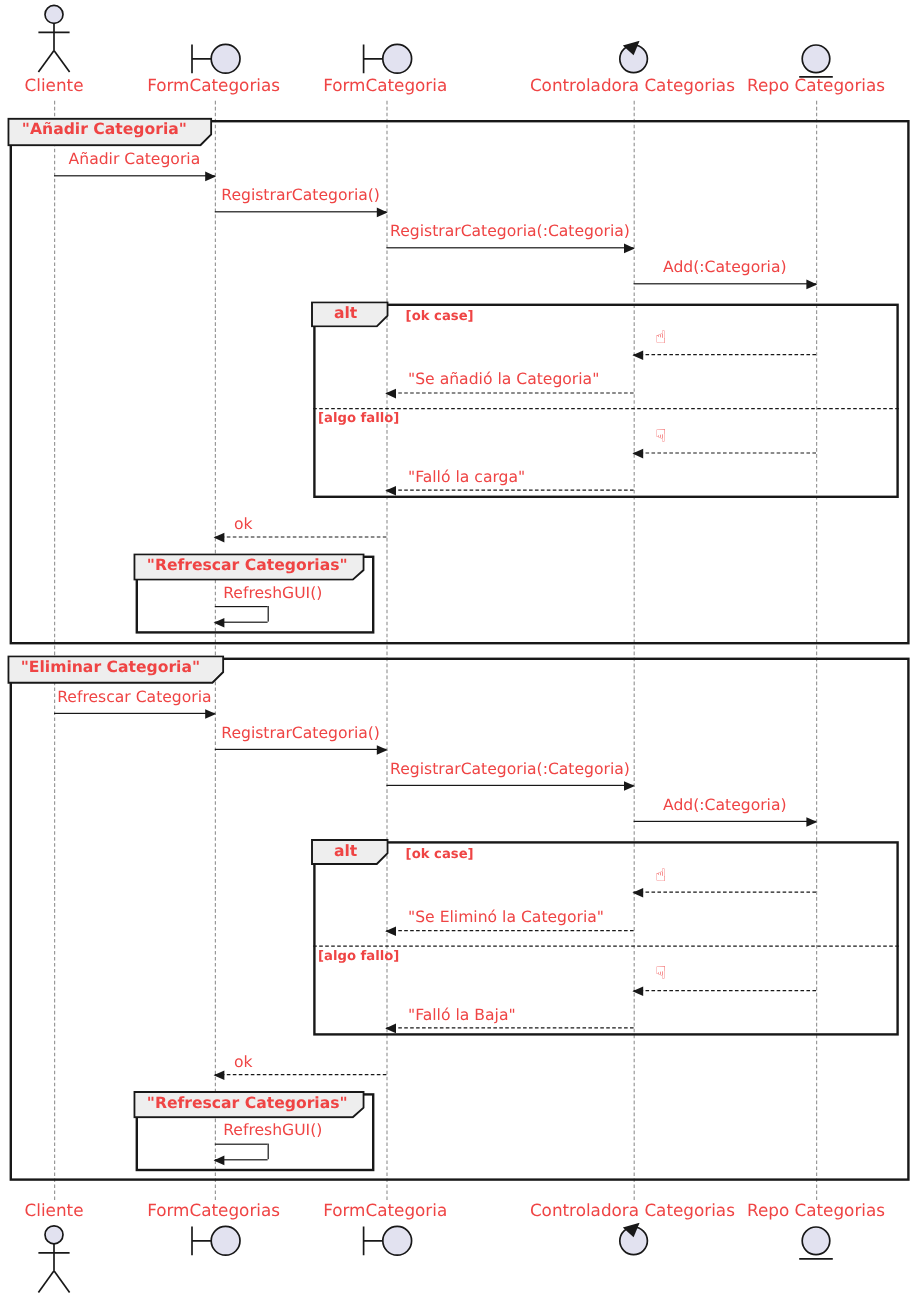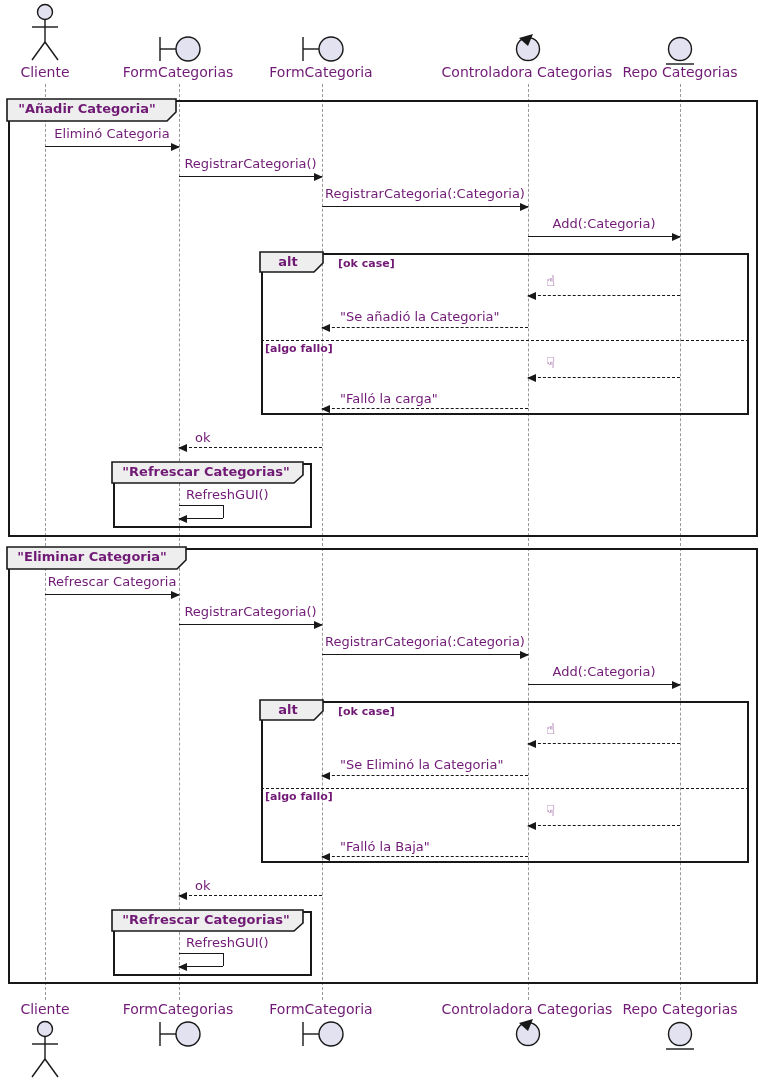--- a/index.html
+++ b/index.html
@@ -1,17 +1,17 @@
 <!DOCTYPE html>
 <html><head>
 <meta charset="utf-8">
 <style>
   html,body{margin:0;padding:0;background:#fff;}
   #stage{position:relative;width:764px;height:1082px;background:#ffffff;
-         font-family:"DejaVu Sans","Liberation Sans",sans-serif;color:#701a75;overflow:hidden;}
+         font-family:"DejaVu Sans","Liberation Sans",sans-serif;color:#ef4444;overflow:hidden;}
   .lifeline{position:absolute;width:0;border-left:1px dashed #999;top:84px;height:916px;}
   .plabel{position:absolute;width:200px;margin-left:-100px;text-align:center;font-size:14px;white-space:nowrap;}
   .picon{position:absolute;}
   .picon circle{fill:#E2E2F0;stroke:#181818;stroke-width:1.4;}
   .picon line{stroke:#181818;stroke-width:1.4;}
   .fwrap{position:absolute;left:8px;width:750px;}
   .fborder{position:absolute;border:2px solid #181818;box-sizing:border-box;background:transparent;}
   .tab{position:absolute;}
   .tabtitle{position:absolute;font-weight:bold;font-size:13px;text-align:center;white-space:nowrap;}
   .mlabel{position:absolute;font-size:13px;white-space:nowrap;}
@@ -69,21 +69,21 @@
   <div class="plabel" style="left:527px;top:64px">Controladora Categorias</div>
   <div class="plabel" style="left:680px;top:64px">Repo Categorias</div>
 
   <div class="fwrap" style="top:100px;height:437px">
     <div class="fborder" style="left:0;top:0;width:750px;height:437px"></div>
     <svg class="tab" style="left:-2px;top:-2px" width="171" height="24">
       <polygon points="1,1 170,1 170,14 161,23 1,23" fill="#EEEEEE" stroke="#181818" stroke-width="1.6"></polygon>
     </svg>
     <div class="tabtitle" style="left:0;top:1px;width:158px">"Añadir Categoria"</div>
 
-    <div class="mlabel c" style="left:37px;top:26px;width:134px">Eliminó Categoria</div>
+    <div class="mlabel c" style="left:37px;top:26px;width:134px">Añadir Categoria</div>
     <div class="arrow" style="left:37px;top:46px;width:134px">
         <div class="head-r"></div>
       </div>
 
     <div class="mlabel c" style="left:171px;top:56px;width:143px">RegistrarCategoria()</div>
     <div class="arrow" style="left:171px;top:76px;width:143px">
         <div class="head-r"></div>
       </div>
 
     <div class="mlabel c" style="left:314px;top:86px;width:206px">RegistrarCategoria(:Categoria)</div>

